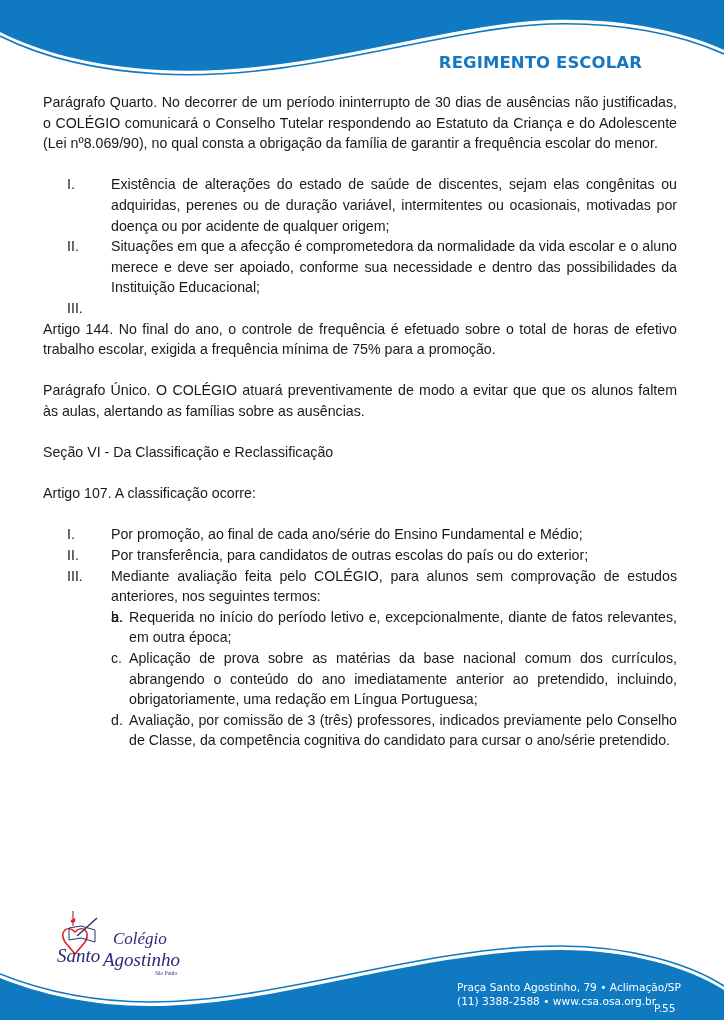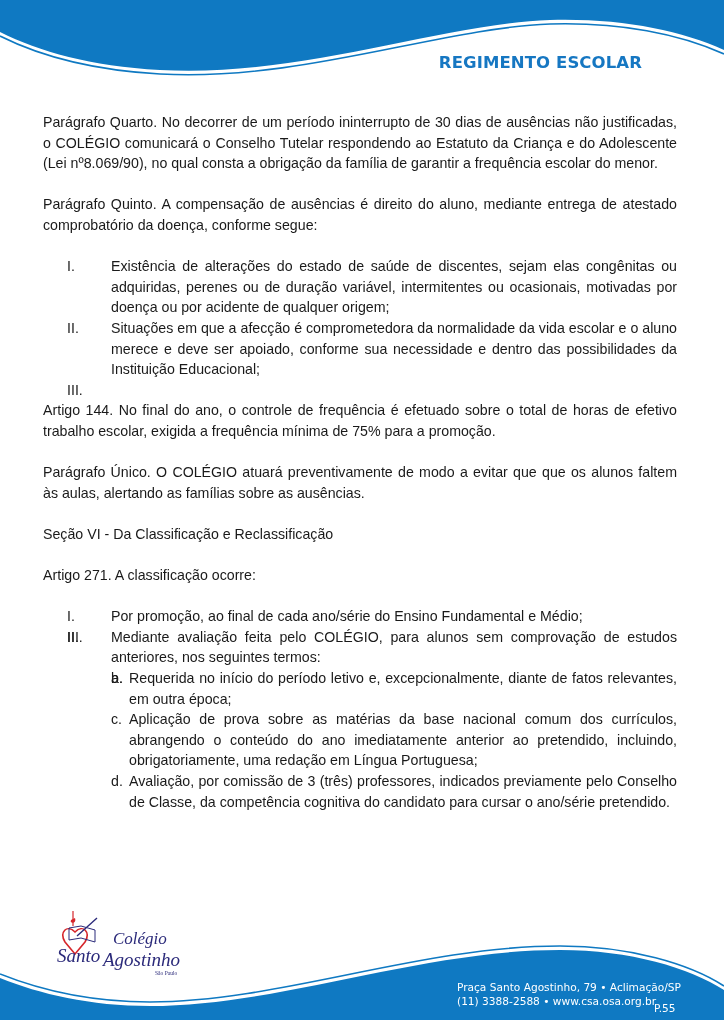--- a/index.html
+++ b/index.html
@@ -1,21 +1,21 @@
 <!DOCTYPE html>
 <html><head>
 <meta charset="utf-8">
 <style>
   html, body { margin:0; padding:0; background:#ffffff; }
   body { width:724px; height:1024px; position:relative; overflow:hidden;
          font-family:"Liberation Sans", sans-serif; color:#1a1a1a; }
   .header-wave { position:absolute; left:0; top:0; width:724px; height:80px; }
   .doc-title { position:absolute; right:82px; top:53px; font-family:"DejaVu Sans", sans-serif;
                font-weight:bold; font-size:16.5px; color:#1677c2; letter-spacing:0.1px; }
-  .content { position:absolute; left:43px; top:92px; width:634px; font-size:14.2px; line-height:20.6px;margin-top:20px; }
+  .content { position:absolute; left:43px; top:92px; width:634px; font-size:14.2px; line-height:20.6px; }
   .para { margin:0 0 20.6px 0; text-align:justify; }
   .list { list-style:none; margin:0 0 20.6px 0; padding:0; }
   .list li { position:relative; padding-left:68px; text-align:justify; }
   .list li .num { position:absolute; left:24px; top:0; }
   .sublist { list-style:none; margin:0; padding:0; }
   .sublist li { position:relative; padding-left:18px; text-align:justify; }
   .sublist li .letter { position:absolute; left:0; top:0; }
   .footer-wave { position:absolute; left:0; top:930px; width:724px; height:94px; }
   .logo { position:absolute; left:55px; top:906px; width:150px; height:70px; }
   .addr { position:absolute; left:457px; top:981px; font-family:"DejaVu Sans", sans-serif;
@@ -27,33 +27,32 @@
 <body>
 
 <svg class="header-wave" viewBox="0 0 724 80" preserveAspectRatio="none">
   <path d="M0,0 L724,0 L724,50 C680,30 620,18 550,20 C440,24 300,78 160,70 C90,66 40,52 0,32 Z" fill="#0f79c2"></path>
   <path d="M0,36 C40,56 90,70 160,74 C300,82 440,28 550,24 C620,22 680,34 724,54" fill="none" stroke="#0f79c2" stroke-width="1.6"></path>
 </svg>
 <div class="doc-title">REGIMENTO ESCOLAR</div>
 
 <div class="content">
   <p class="para">Parágrafo Quarto. No decorrer de um período ininterrupto de 30 dias de ausências não justificadas, o COLÉGIO comunicará o Conselho Tutelar respondendo ao Estatuto da Criança e do Adolescente (Lei nº8.069/90), no qual consta a obrigação da família de garantir a frequência escolar do menor.</p>
-  <p class="para">Parágrafo Quinto. A compensação de ausências é direito do aluno, mediante entrega de atestado comprobatório da doença, conforme segue:</p>
   <ul class="list">
     <li><span class="num">I.</span><span>Existência de alterações do estado de saúde de discentes, sejam elas congênitas ou adquiridas, perenes ou de duração variável, intermitentes ou ocasionais, motivadas por doença ou por acidente de qualquer origem;</span></li>
     <li><span class="num">II.</span><span>Situações em que a afecção é comprometedora da normalidade da vida escolar e o aluno merece e deve ser apoiado, conforme sua necessidade e dentro das possibilidades da Instituição Educacional;</span></li>
     <li><span class="num">III.</span></li>
   </ul>
   <p class="para">Artigo 144. No final do ano, o controle de frequência é efetuado sobre o total de horas de efetivo trabalho escolar, exigida a frequência mínima de 75% para a promoção.</p>
   <p class="para">Parágrafo Único. O COLÉGIO atuará preventivamente de modo a evitar que que os alunos faltem às aulas, alertando as famílias sobre as ausências.</p>
   <p class="para">Seção VI - Da Classificação e Reclassificação</p>
-  <p class="para">Artigo 271. A classificação ocorre:</p>
+  <p class="para">Artigo 107. A classificação ocorre:</p>
   <ul class="list">
     <li><span class="num">I.</span><span>Por promoção, ao final de cada ano/série do Ensino Fundamental e Médio;</span></li>
-    <li><span class="num">II.</span></li>
+    <li><span class="num">II.</span><span>Por transferência, para candidatos de outras escolas do país ou do exterior;</span></li>
     <li><span class="num">III.</span><span>Mediante avaliação feita pelo COLÉGIO, para alunos sem comprovação de estudos anteriores, nos seguintes termos:</span>
       <ul class="sublist">
         <li><span class="letter">a.</span></li>
         <li><span class="letter">b.</span><span>Requerida no início do período letivo e, excepcionalmente, diante de fatos relevantes, em outra época;</span></li>
         <li><span class="letter">c.</span><span>Aplicação de prova sobre as matérias da base nacional comum dos currículos, abrangendo o conteúdo do ano imediatamente anterior ao pretendido, incluindo, obrigatoriamente, uma redação em Língua Portuguesa;</span></li>
         <li><span class="letter">d.</span><span>Avaliação, por comissão de 3 (três) professores, indicados previamente pelo Conselho de Classe, da competência cognitiva do candidato para cursar o ano/série pretendido.</span></li>
       </ul>
     </li>
   </ul>
 </div>

